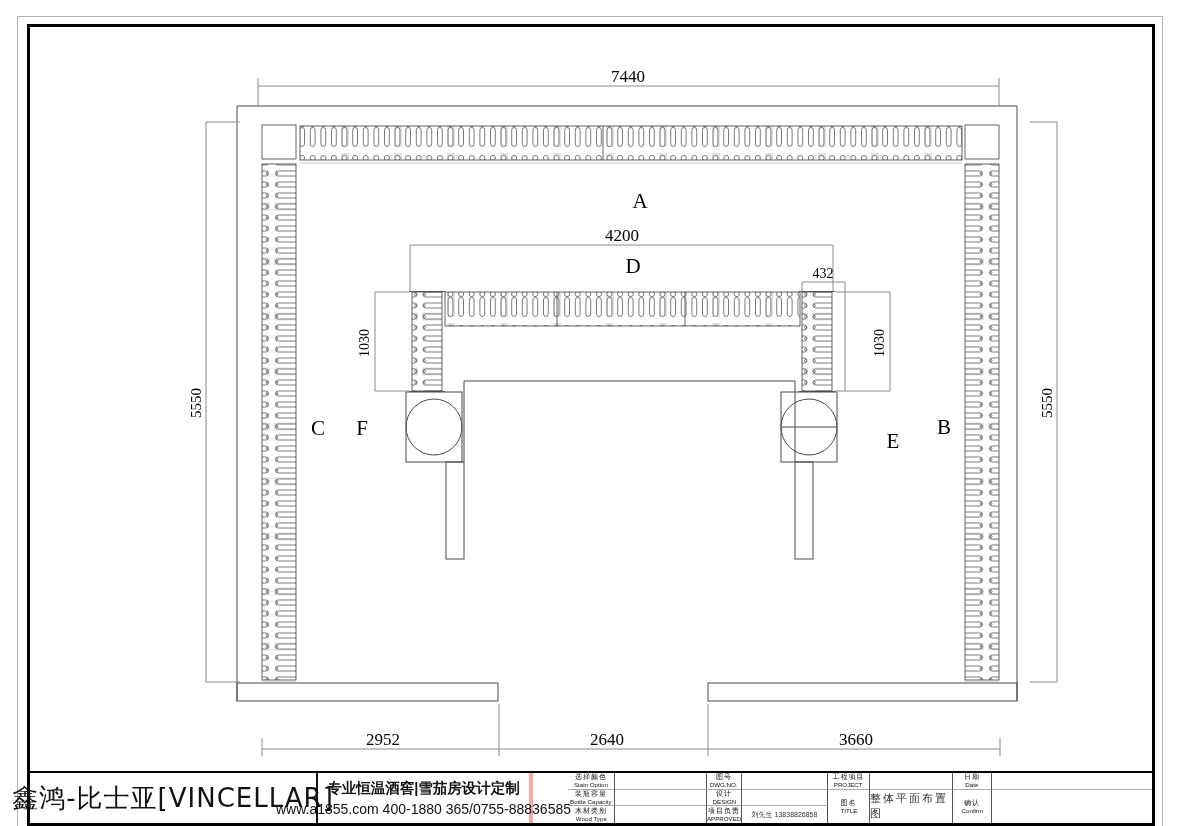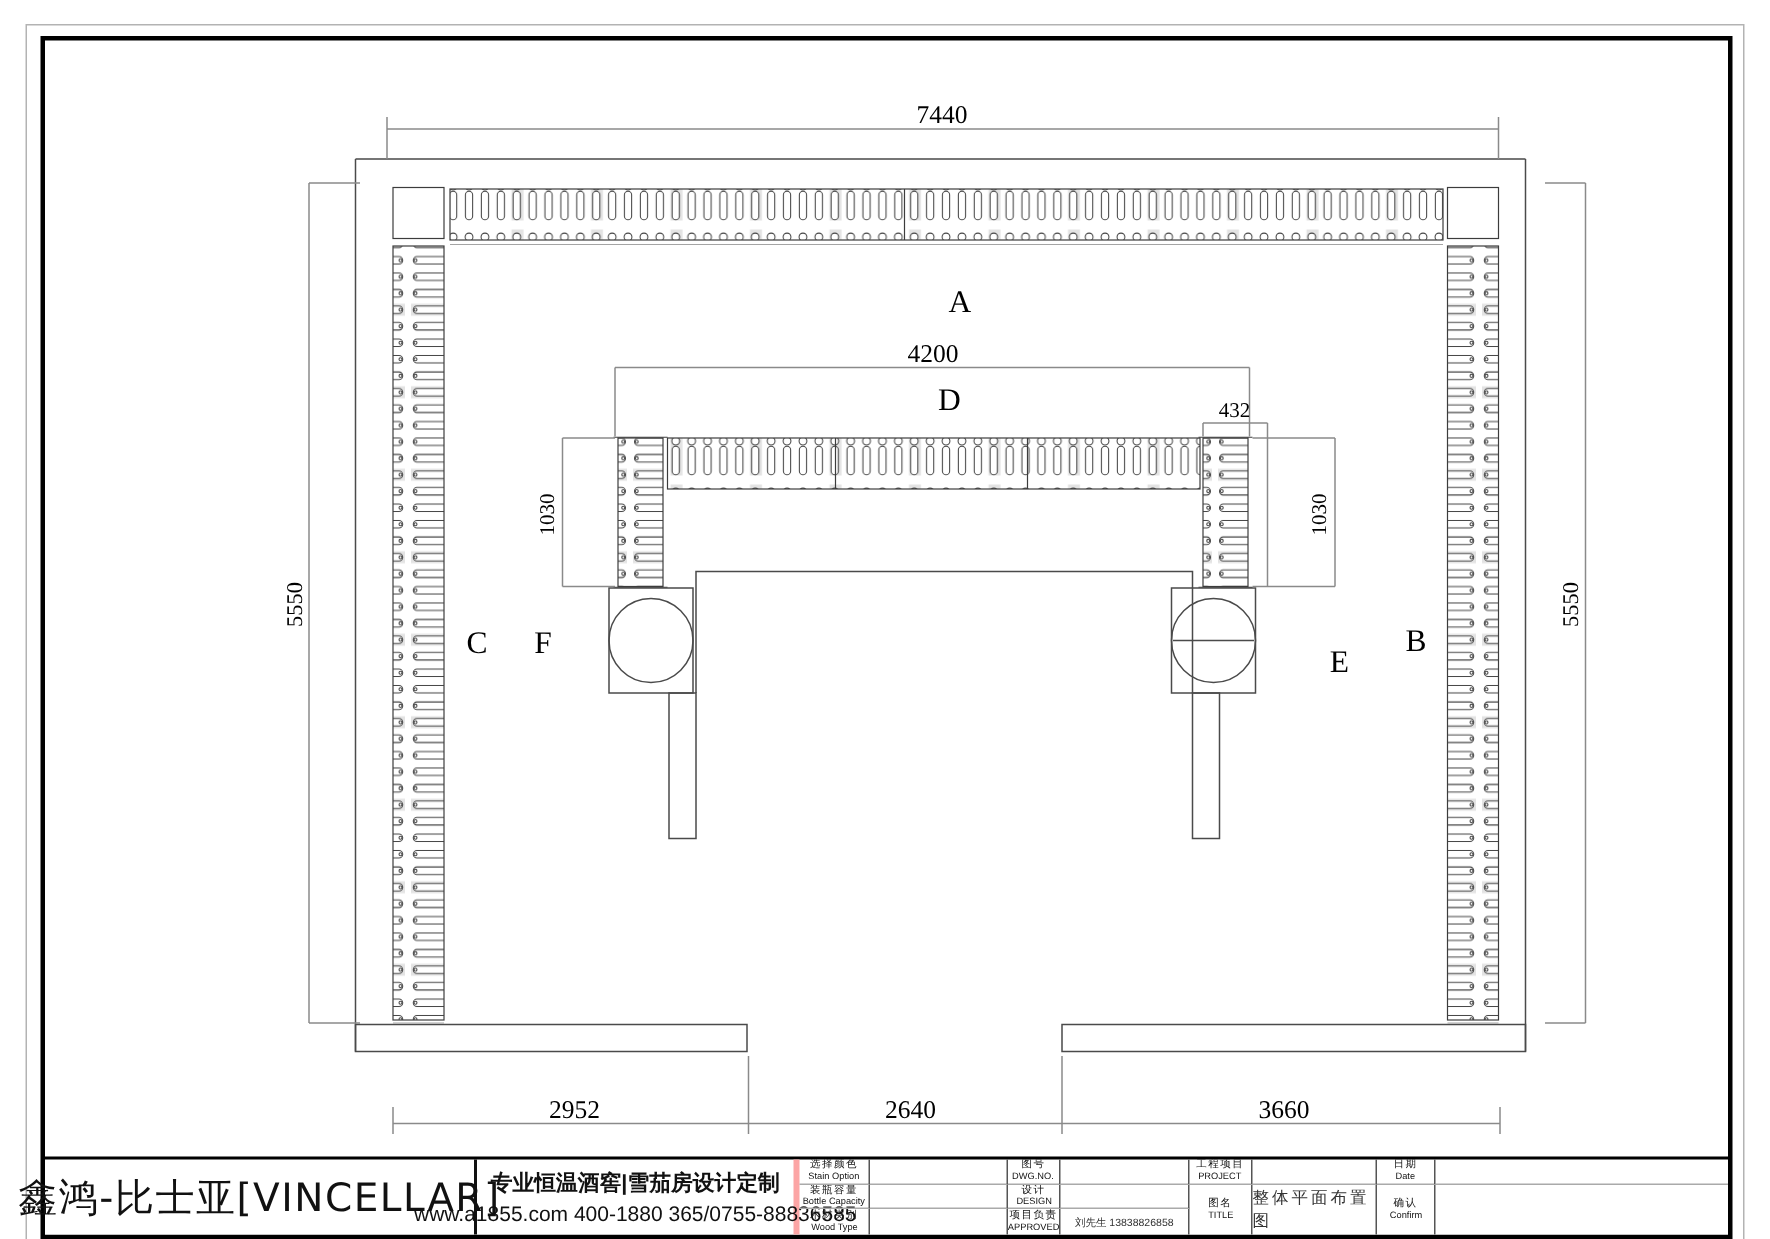--- a/index.html
+++ b/index.html
@@ -21,21 +21,21 @@
   .titleblock{position:absolute;left:30px;top:757px;width:1122px;height:52px;
               border-top:2px solid #000;box-sizing:border-box;display:flex;background:#fff;}
   .tb-company{width:288px;display:flex;align-items:center;justify-content:center;
               font-size:26px;letter-spacing:1px;border-right:2px solid #111;box-sizing:border-box;
               font-family:"DejaVu Sans",sans-serif;white-space:nowrap;}
   .tb-tagline{width:215px;display:flex;flex-direction:column;align-items:center;justify-content:center;
               gap:3px;border-right:4px solid #fca5a5;box-sizing:border-box;}
   .tb-slogan{font-size:14.5px;font-weight:bold;white-space:nowrap;}
   .tb-contact{font-size:14px;white-space:nowrap;color:#111;}
   .tb-table{flex:1;display:grid;grid-template-columns:47px 92px 35px 86px 42px 83px 39px auto;
-            grid-template-rows:1fr 1fr 1fr;}
+            grid-template-rows:1fr 1fr 1fr;padding-left:35px;}
   .tb-cell{border-right:1px solid #555;border-bottom:1px solid #aaa;box-sizing:border-box;
            display:flex;flex-direction:column;align-items:center;justify-content:center;overflow:hidden;}
   .tb-cell.last{border-right:none;}
   .tb-cell.nb{border-bottom:none;}
   .cn{font-size:7px;letter-spacing:1px;white-space:nowrap;line-height:1.15;}
   .en{font-size:6.5px;white-space:nowrap;line-height:1.15;transform:scale(.95);}
   .val-title{font-size:11px;letter-spacing:2px;color:#333;}
   .val-small{font-size:7px;color:#333;white-space:nowrap;}
 </style>
 </head>

